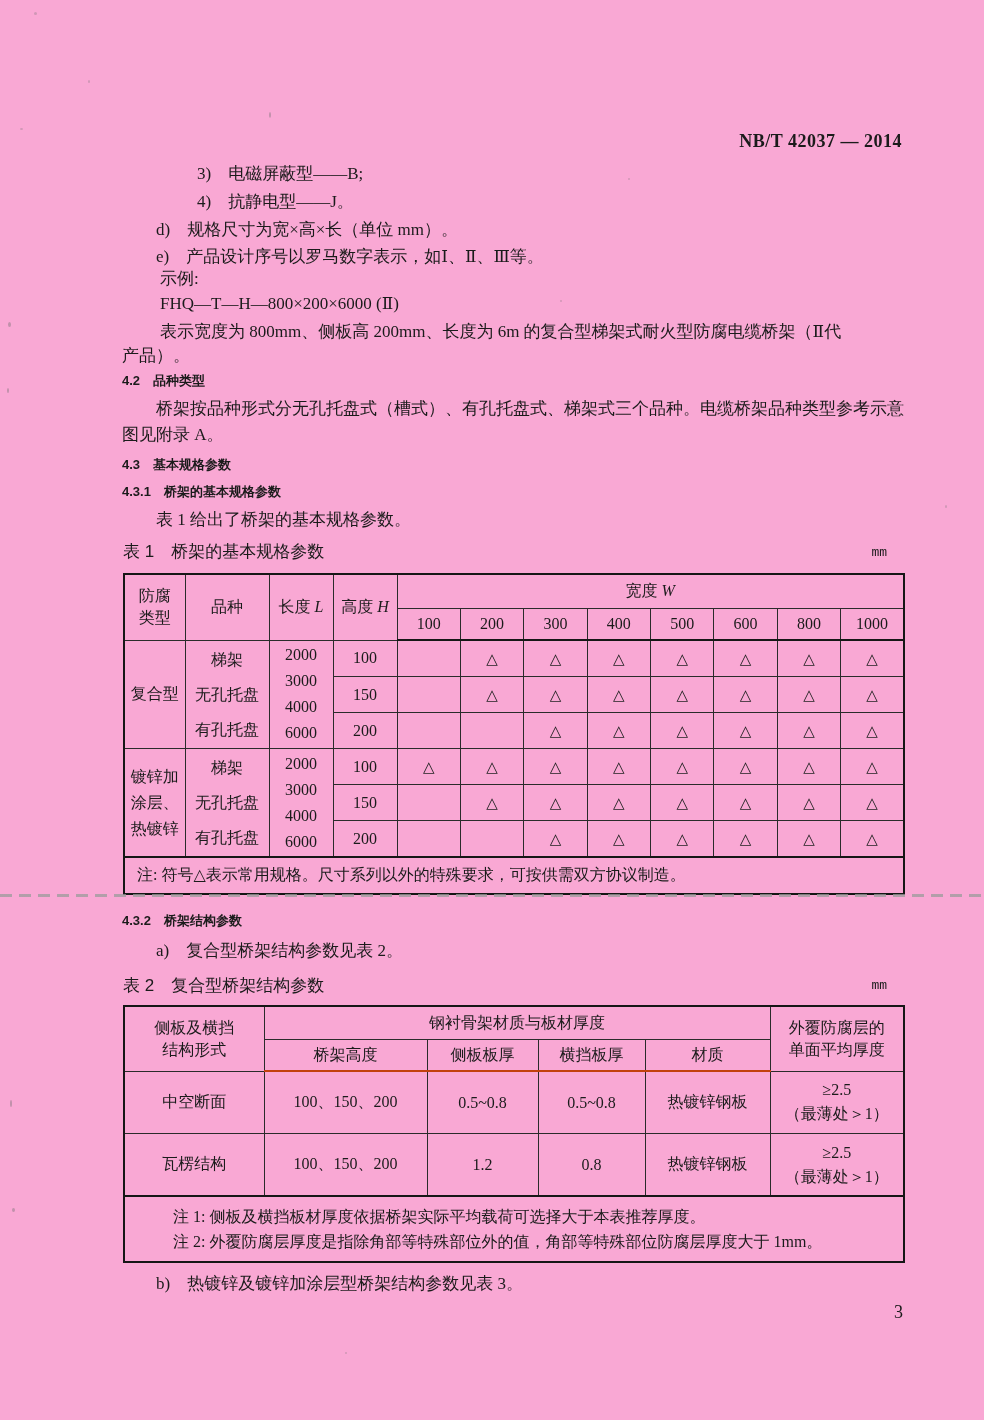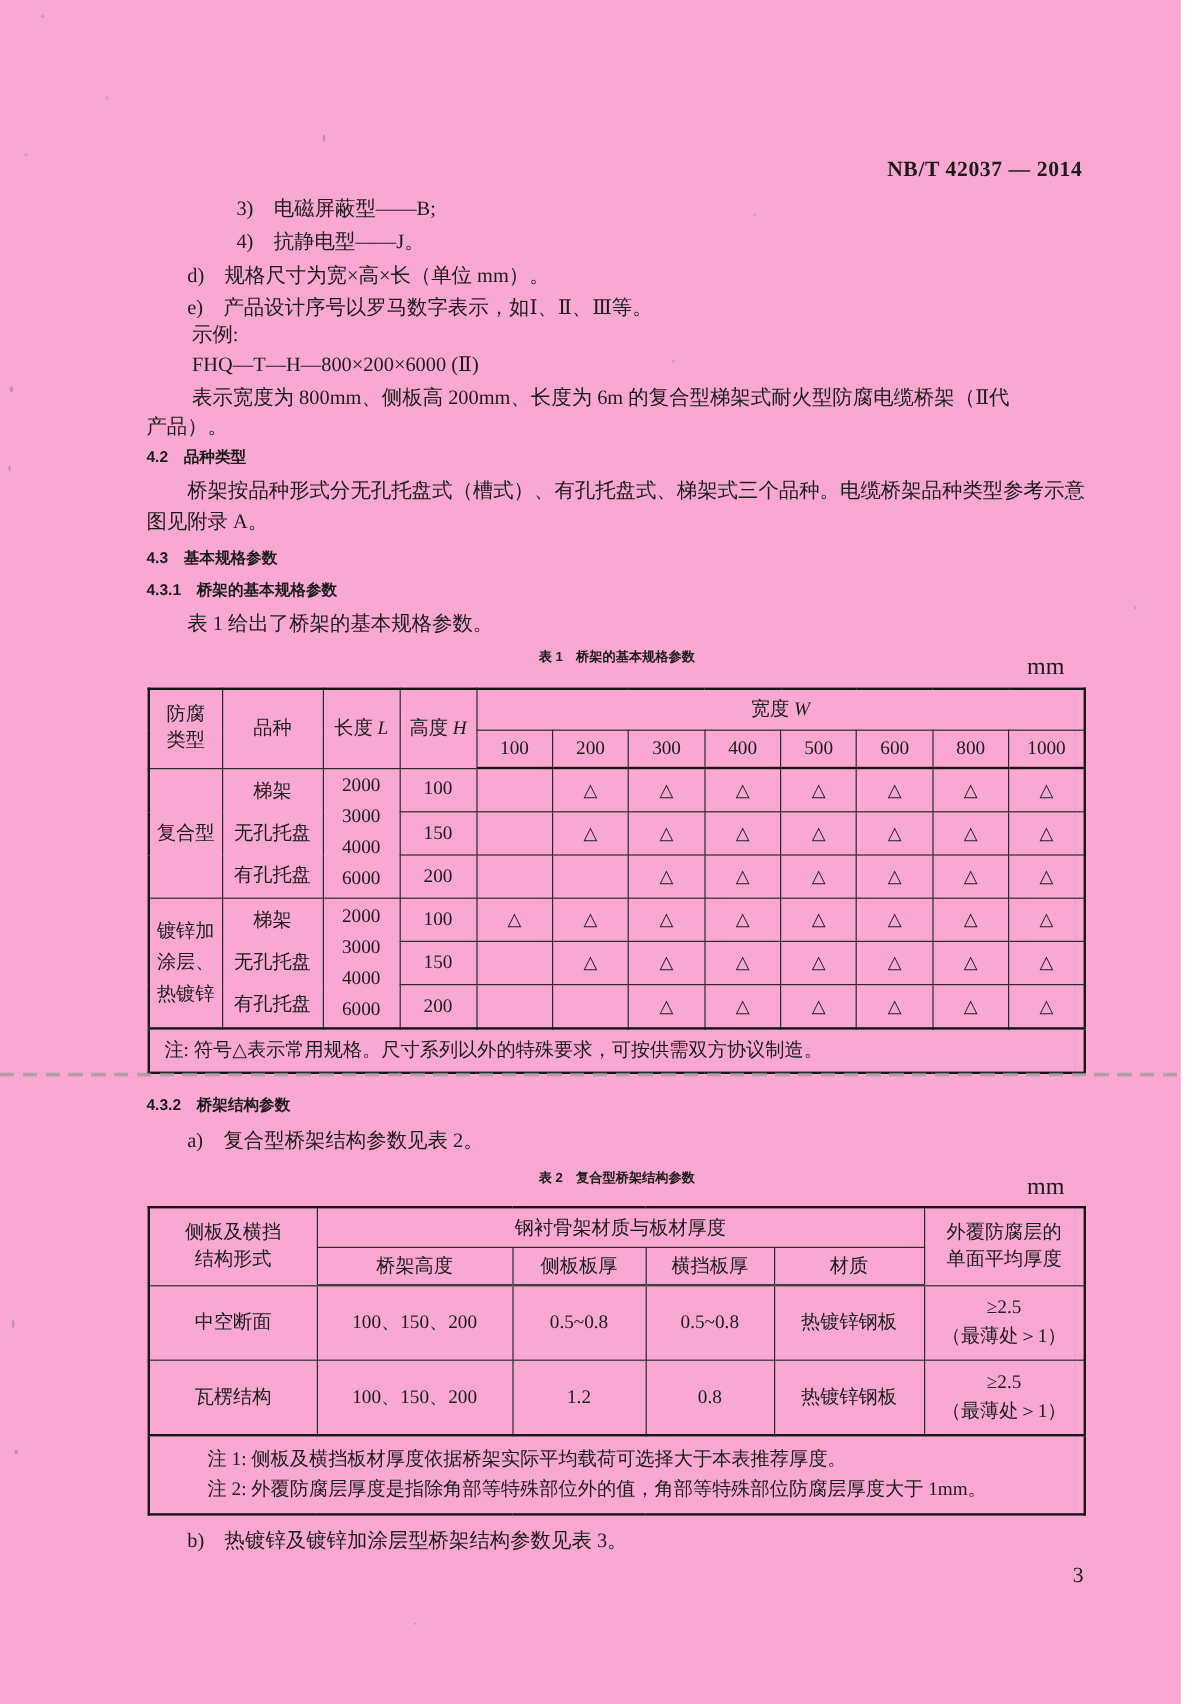--- a/index.html
+++ b/index.html
@@ -2,36 +2,36 @@
 <html><head>
 <meta charset="utf-8">
 <style>
   html,body{margin:0;padding:0;background:#ffffff;}
   .page{position:relative;width:984px;height:1420px;background:#f9a8d4;overflow:hidden;
         font-family:"Liberation Serif","DejaVu Serif",serif;color:#1b1b1b;}
   .abs{position:absolute;white-space:nowrap;}
   .body-text{font-size:17px;line-height:20px;}
   .heading{font-family:"Liberation Sans","DejaVu Sans",sans-serif;font-weight:bold;font-size:13px;}
   .doc-number{position:absolute;right:82px;top:131px;font-weight:bold;font-size:18px;letter-spacing:.5px;}
-  .table-title{position:absolute;left:123px;width:782px;text-align:center;
-               font-family:"Liberation Sans","DejaVu Sans",sans-serif;font-weight:bold;font-size:11px;}
-  .unit{position:absolute;right:97px;font-size:20px;}
+  .table-title{position:absolute;left:123px;width:782px;
+               font-family:"Liberation Sans","DejaVu Sans",sans-serif;font-weight:normal;font-size:17px;}
+  .unit{position:absolute;right:97px;font-size:13px;font-family:Liberation Mono, monospace;}
   .page-num{position:absolute;left:894px;top:1302px;font-size:18px;}
   table{position:absolute;left:123px;border-collapse:collapse;table-layout:fixed;
         border:2px solid #161616;}
   td{border:1px solid #2b2b2b;text-align:center;vertical-align:middle;font-size:16px;padding:0;
      overflow:hidden;}
   .t1{top:573px;width:782px;}
   .t2{top:1005px;width:782px;}
   .t1 .h1 td{height:33px;}
   .t1 .h2 td{height:30px;border-bottom:2px solid #161616;}
   .t1 .dr td{height:35px;}
   .note-row td{border-top:2px solid #161616;text-align:left;padding:7px 12px;font-size:16px;white-space:nowrap;}
   .t2 .h1 td{height:32px;}
-  .t2 .h2 td{height:30px;border-bottom:2px solid #404040;}
+  .t2 .h2 td{height:30px;border-bottom:2px solid #c2410c;}
   .t2 .dr td{height:61px;}
   .t2 .note-row td{line-height:25px;white-space:nowrap;padding-left:48px;}
   .two-line span{display:block;line-height:22px;}
   .vl span{display:block;line-height:35px;}
   .ll span{display:block;line-height:26px;}
   .tl span{display:block;line-height:26px;}
   .coat span{display:block;line-height:24px;}
   i.var{font-style:italic;font-family:"Liberation Serif","DejaVu Serif",serif;}
   .tri{font-size:15px;color:#222;}
   .fold{position:absolute;left:0;top:894px;width:1000px;height:3px;

